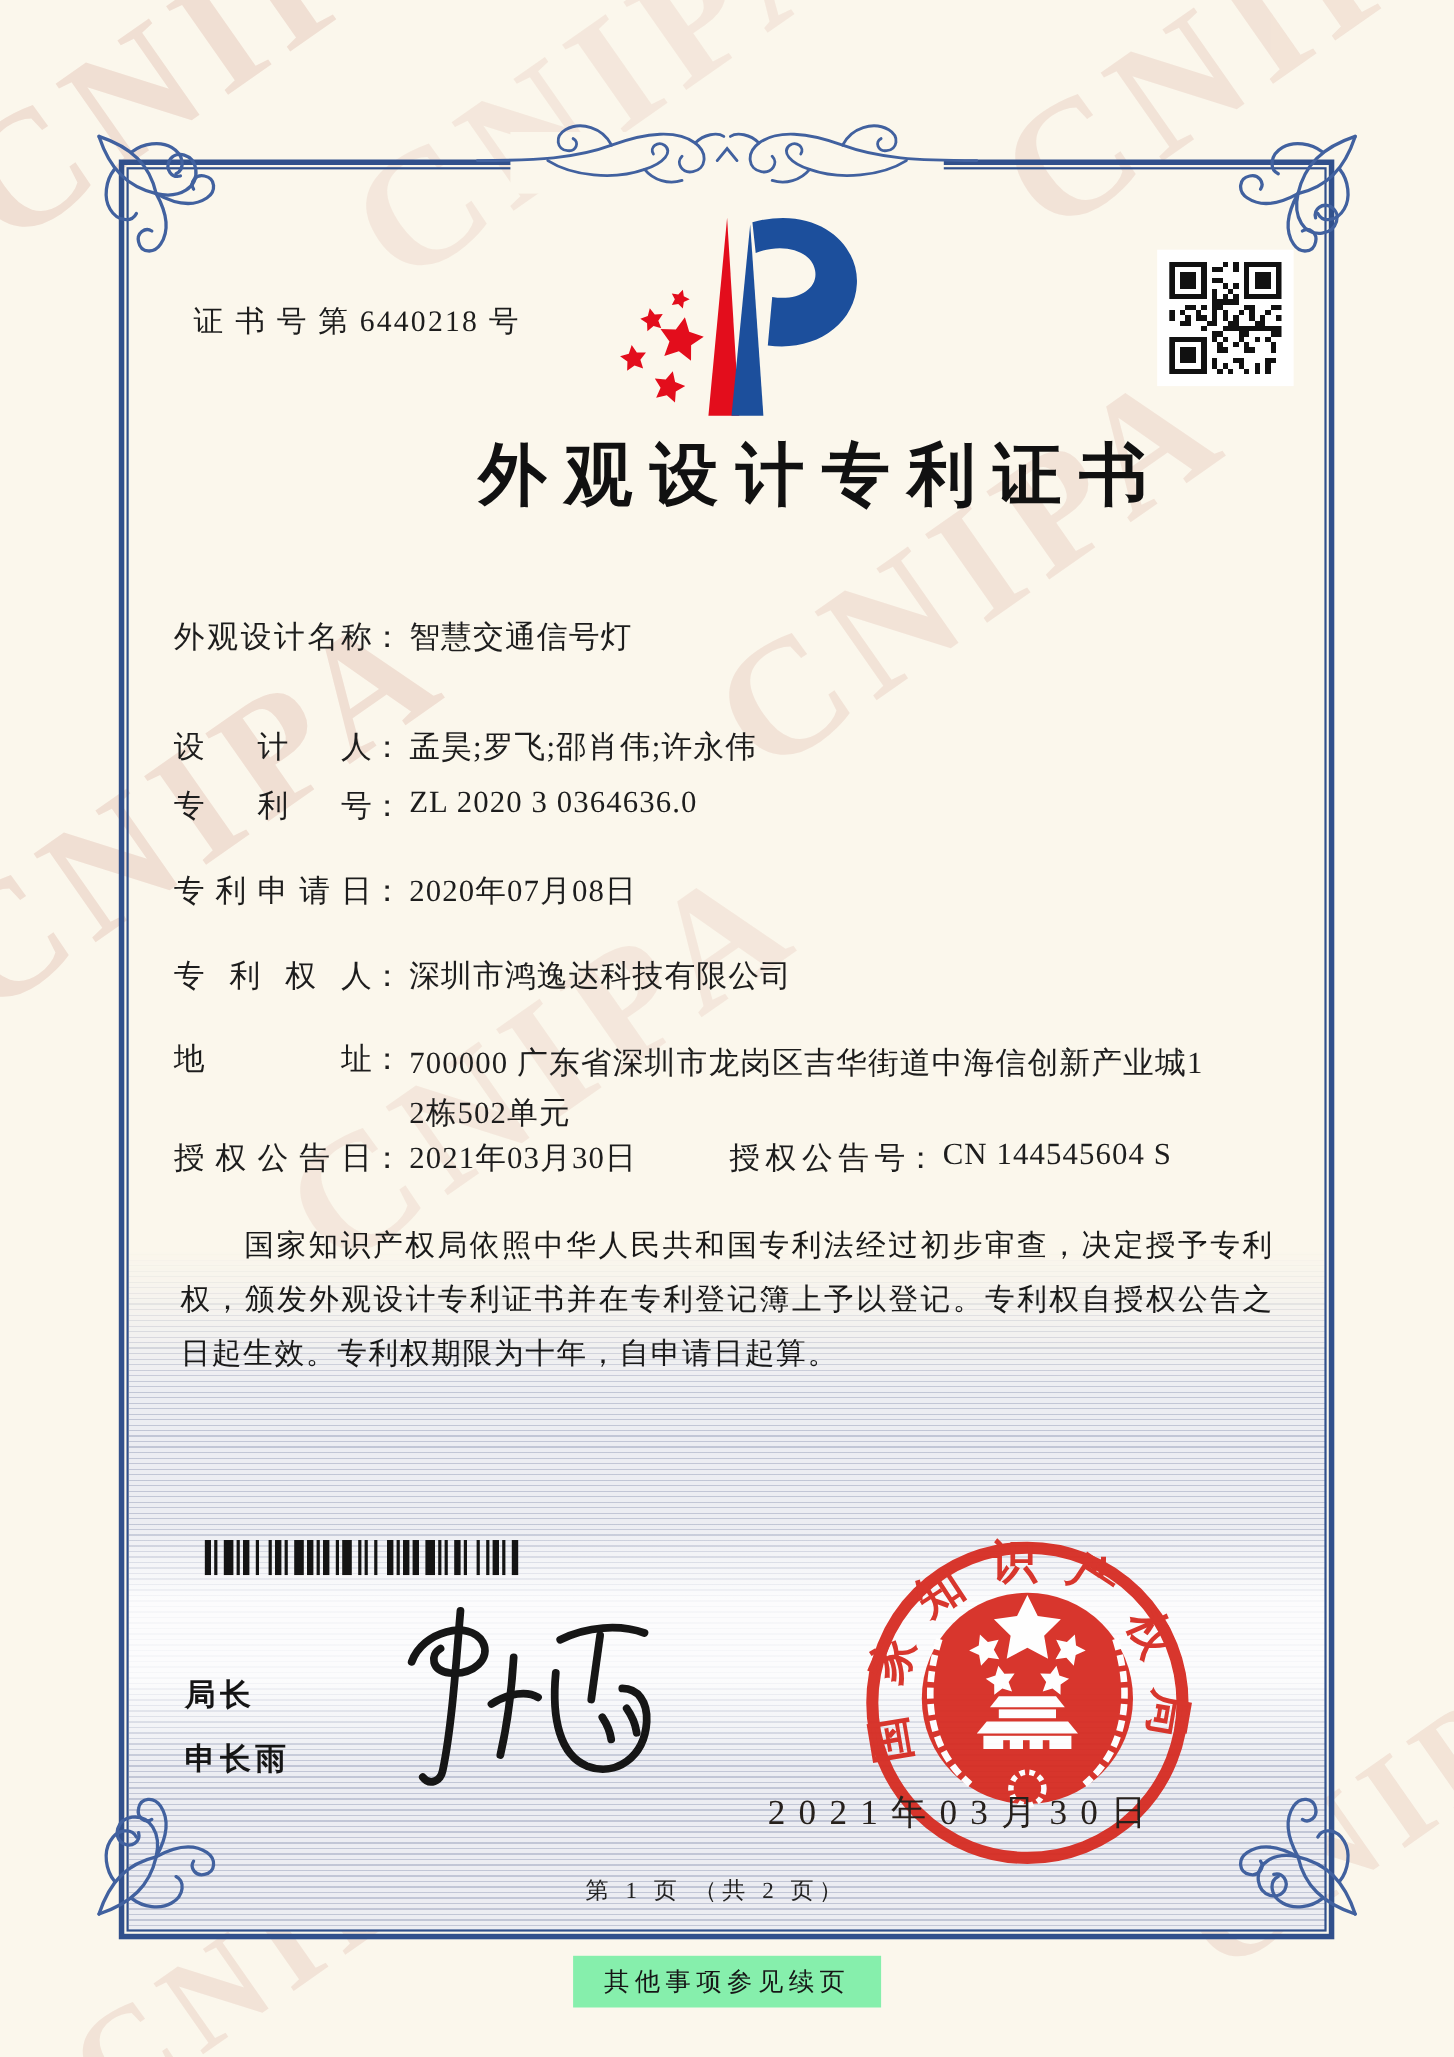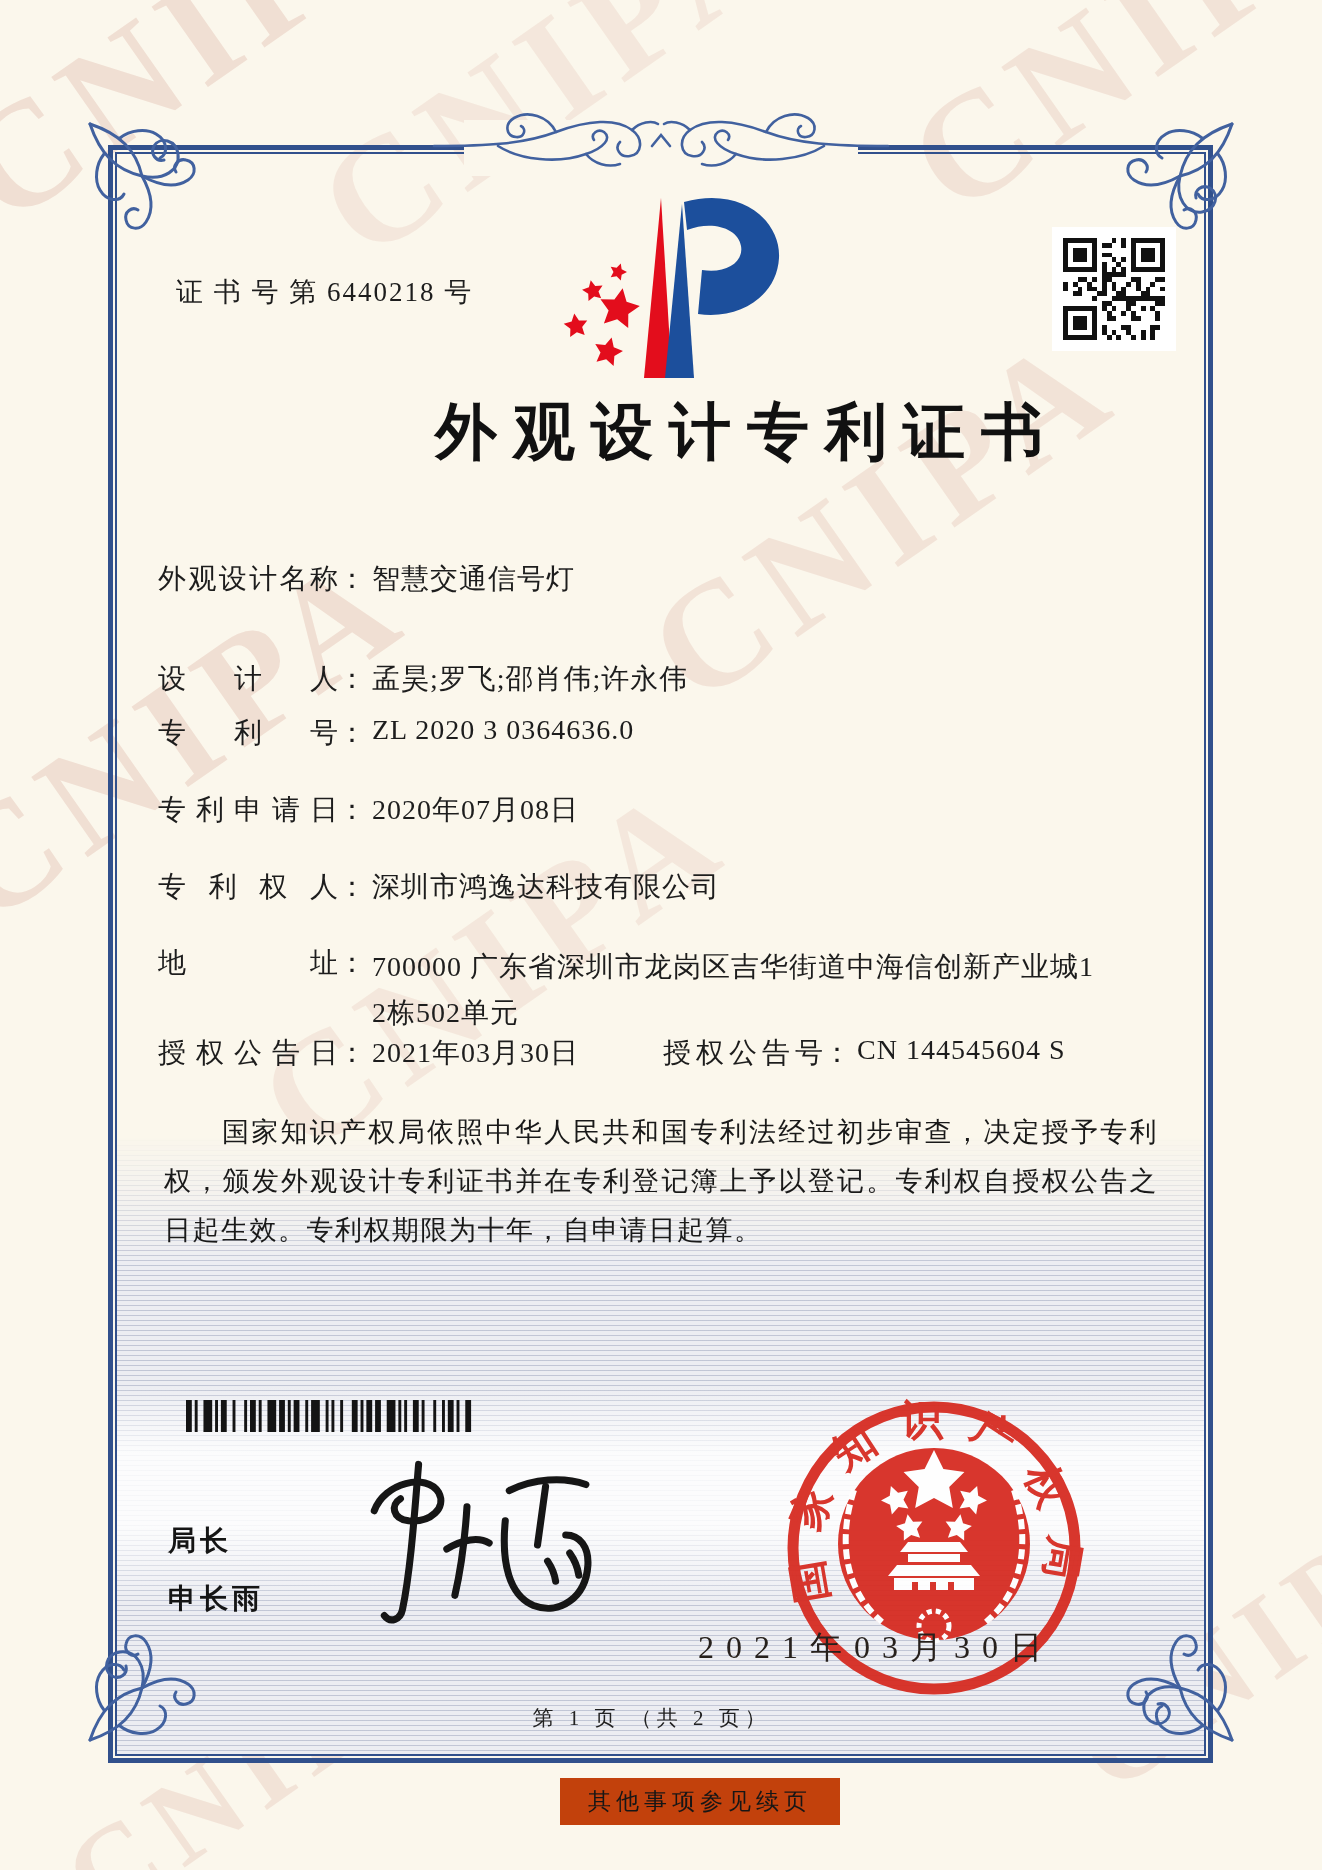--- a/index.html
+++ b/index.html
@@ -64,22 +64,22 @@
   .barcode{position:absolute;left:186px;top:1400px;width:288px;height:32px;z-index:3;}
   .officer{position:absolute;left:168px;top:1512px;z-index:3;
       font-family:"Liberation Sans","DejaVu Sans",sans-serif;font-weight:700;
       font-size:28px;line-height:58px;letter-spacing:4px;color:#151515;}
   .signature{position:absolute;left:340px;top:1452px;width:262px;height:182px;z-index:4;}
   .seal{position:absolute;left:780px;top:1394px;width:308px;height:308px;z-index:4;opacity:.93;}
   .seal-date{position:absolute;left:698px;top:1626px;font-size:32px;letter-spacing:12px;
       color:#26201c;z-index:5;}
   .page-info{position:absolute;left:108px;top:1704px;width:1087px;text-align:center;
       font-size:21px;letter-spacing:5px;z-index:3;color:#222;}
-  .note{position:absolute;left:50%;top:1778px;transform:translateX(-50%);background:#c2410c;
-      padding:8px 28px;font-size:23px;letter-spacing:5px;z-index:3;white-space:nowrap;color:#161616;margin-left:39px;}
+  .note{position:absolute;left:50%;top:1778px;transform:translateX(-50%);background:#86efac;
+      padding:8px 28px;font-size:23px;letter-spacing:5px;z-index:3;white-space:nowrap;color:#161616;}
 </style>
 </head>
 <body>
 
 <svg width="0" height="0" style="position:absolute" aria-hidden="true">
   <defs>
     <path id="star" d="M0,-10 L2.94,-4.05 L9.51,-3.09 L4.76,1.55 L5.88,8.09 L0,5 L-5.88,8.09 L-4.76,1.55 L-9.51,-3.09 L-2.94,-4.05 Z"></path>
     <g id="corner-orn" fill="none" stroke="#41619f" stroke-width="3" stroke-linecap="round">
       <path d="M122,122 C112,92 96,76 70,70 C48,65 32,76 34,92 C36,106 52,110 58,100 C62,92 56,84 48,86"></path>
       <path d="M122,122 C92,112 76,96 70,70"></path>

